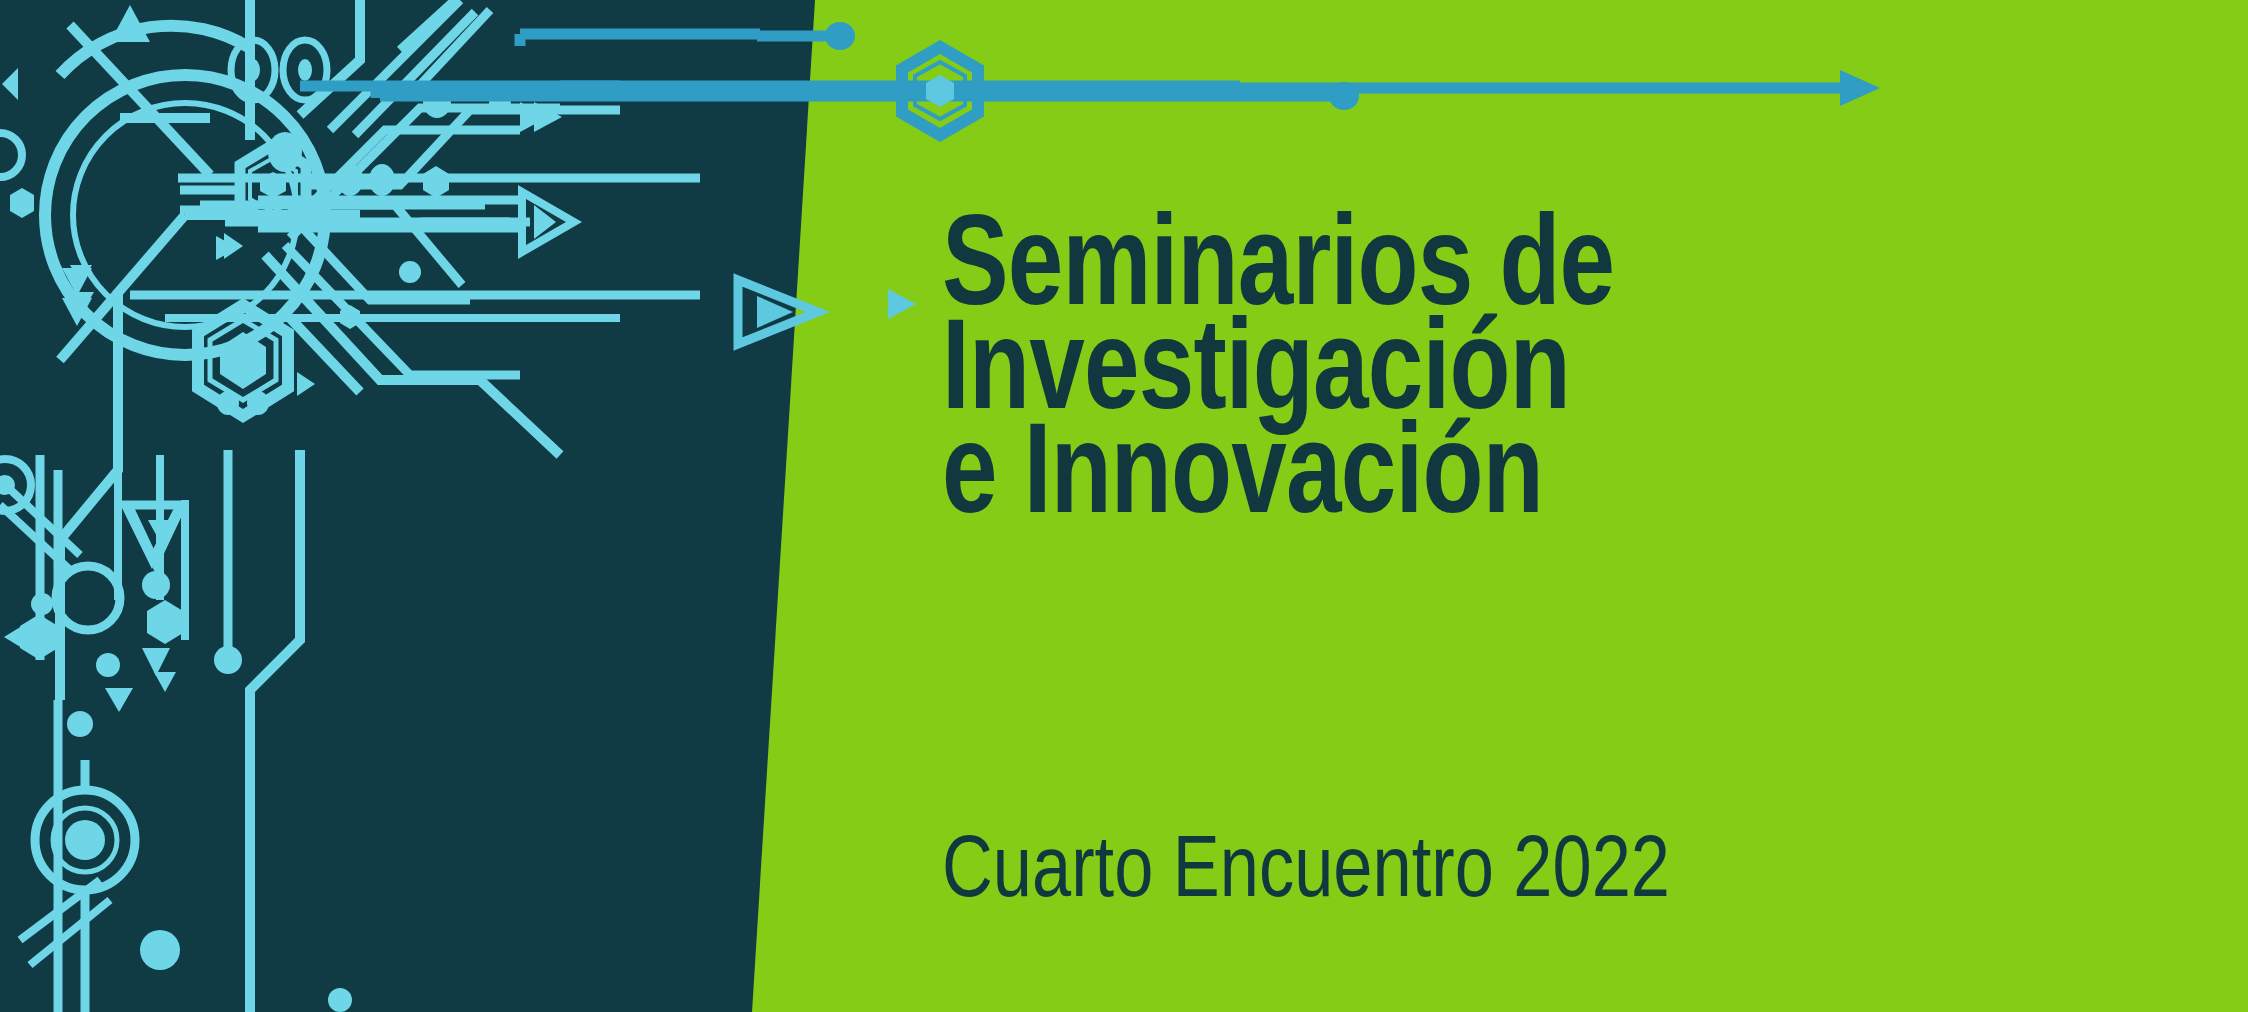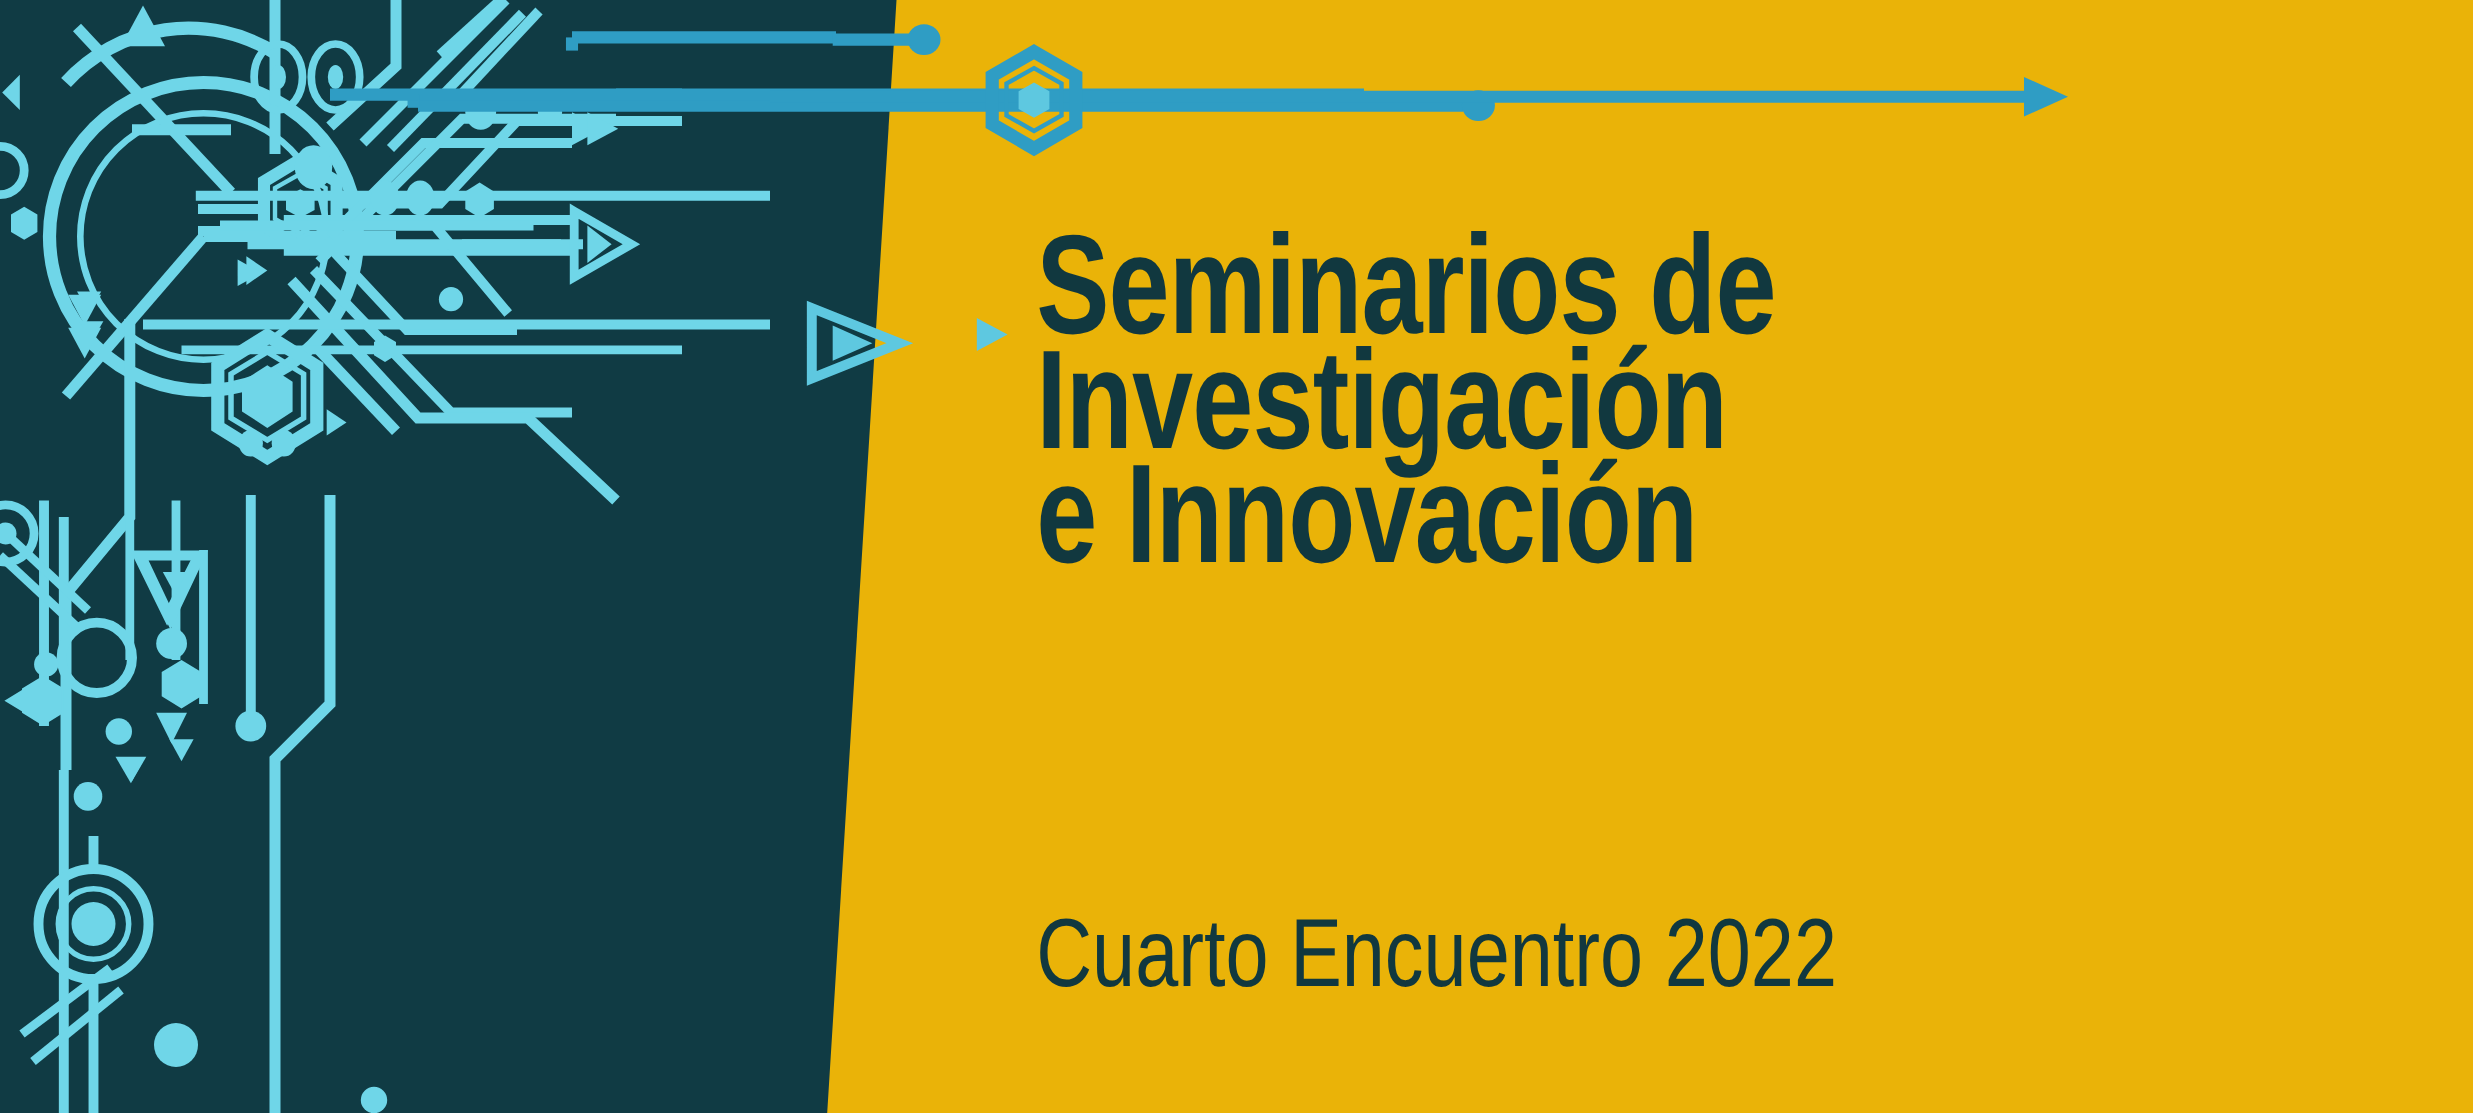--- a/index.html
+++ b/index.html
@@ -7,21 +7,21 @@
     padding: 0;
     background: #ffffff;
   }
   body {
     font-family: "Liberation Sans", sans-serif;
   }
   #banner {
     position: relative;
     width: 2248px;
     height: 1012px;
-    background: #eab308;
+    background: #84cc16;
     overflow: hidden;
   }
   #art-layer {
     position: absolute;
     inset: 0;
     width: 2248px;
     height: 1012px;
   }
   #text-layer {
     position: absolute;

